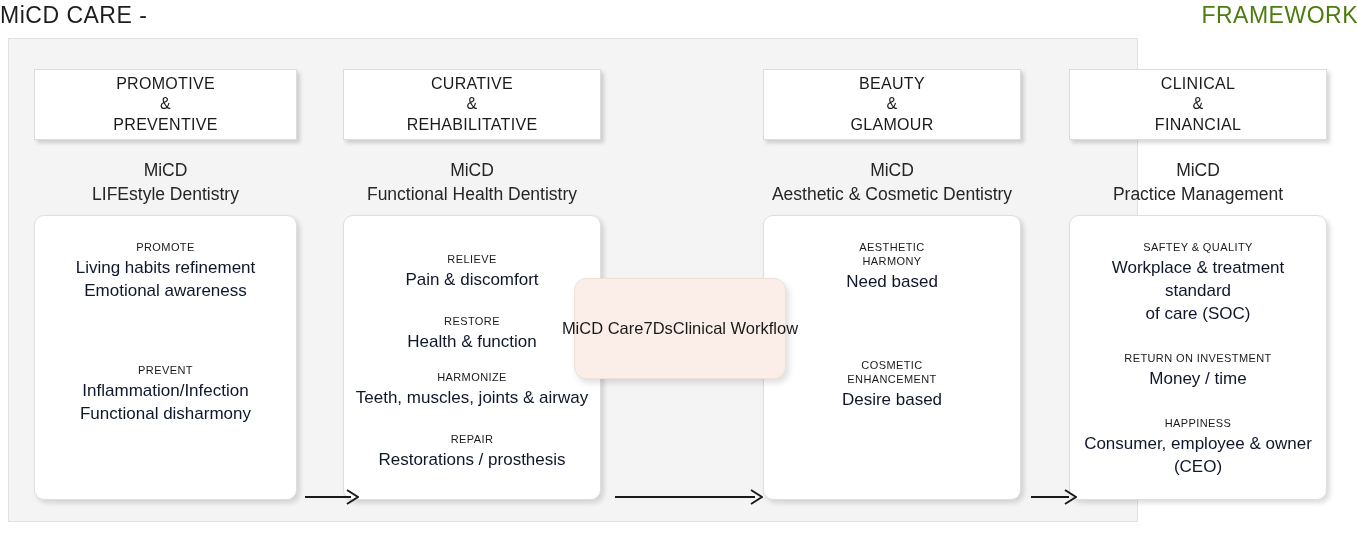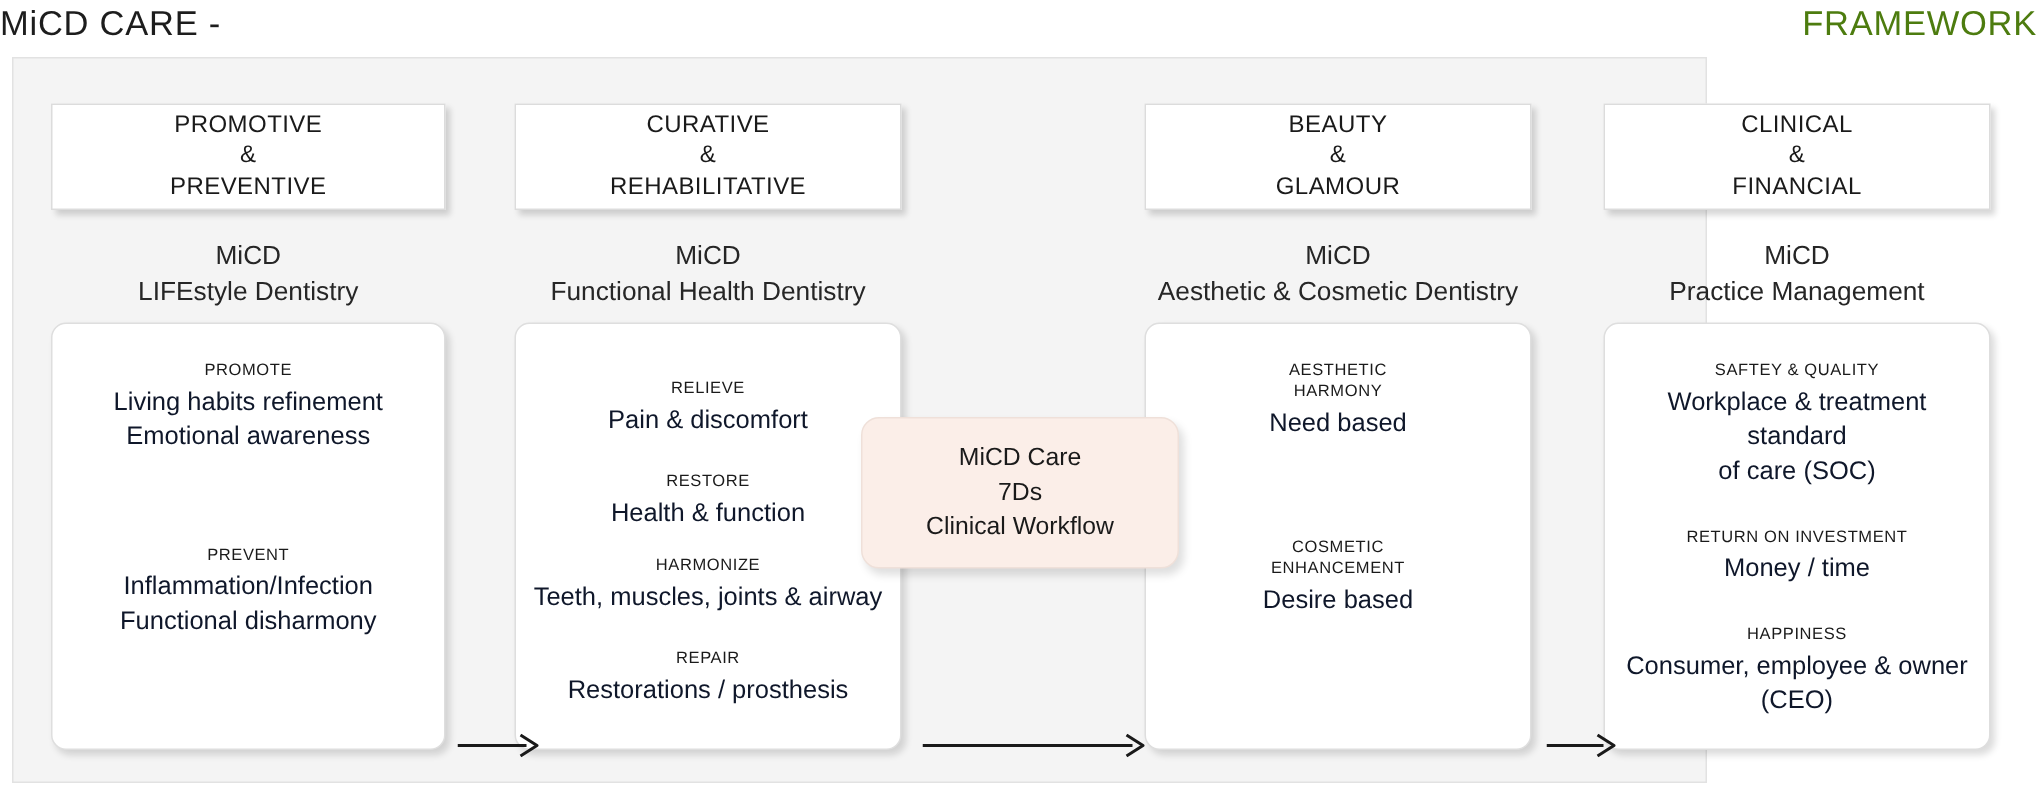--- a/index.html
+++ b/index.html
@@ -143,21 +143,21 @@
     left: 565px;
     top: 239px;
     width: 212px;
     height: 101px;
     background: #fbeee8;
     border: 1px solid #efe0d9;
     border-radius: 12px;
     box-sizing: border-box;
     box-shadow: 3px 4px 6px rgba(0,0,0,0.13);
     display: flex;
-    flex-direction: column;
+    flex-direction: row;
     align-items: center;
     justify-content: center;
     font-size: 16.5px;
     line-height: 1.4;
     color: #1a1a1a;
   }
   .callout span { display: block; text-align: center; white-space: nowrap; }
 </style>
 </head>
 <body>

